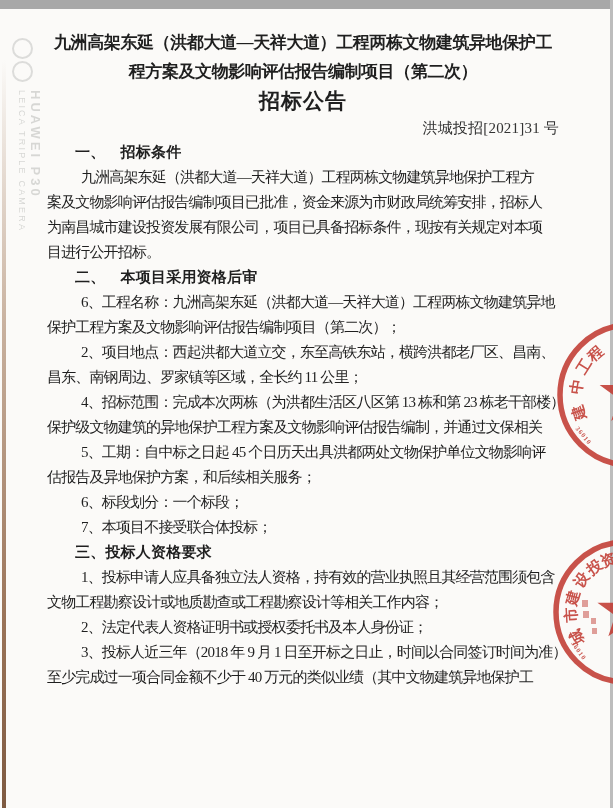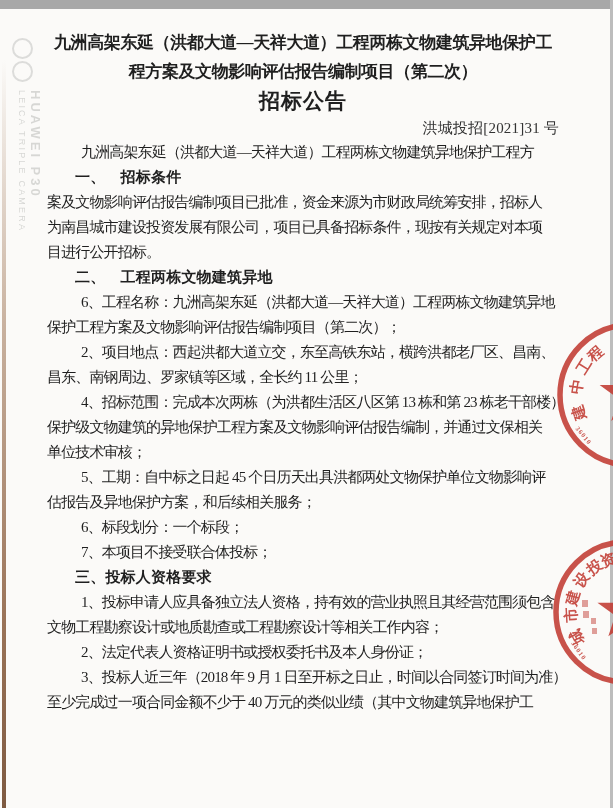--- a/index.html
+++ b/index.html
@@ -52,33 +52,32 @@
     <div class="wm-line1">HUAWEI P30</div>
     <div class="wm-line2">LEICA TRIPLE CAMERA</div>
   </div>
 
   <div class="content">
     <div class="title">九洲高架东延（洪都大道—天祥大道）工程两栋文物建筑异地保护工</div>
     <div class="title">程方案及文物影响评估报告编制项目（第二次）</div>
     <div class="main-heading">招标公告</div>
     <div class="doc-number">洪城投招[2021]31 号</div>
     <div class="lines">
+        <div class="line heading">一、　招标条件</div>
         <div class="line indent">九洲高架东延（洪都大道—天祥大道）工程两栋文物建筑异地保护工程方</div>
-        <div class="line heading">一、　招标条件</div>
         <div class="line flush">案及文物影响评估报告编制项目已批准，资金来源为市财政局统筹安排，招标人</div>
         <div class="line flush">为南昌城市建设投资发展有限公司，项目已具备招标条件，现按有关规定对本项</div>
         <div class="line flush">目进行公开招标。</div>
-        <div class="line heading">二、　工程两栋文物建筑异地</div>
+        <div class="line heading">二、　本项目采用资格后审</div>
         <div class="line indent">6、工程名称：九洲高架东延（洪都大道—天祥大道）工程两栋文物建筑异地</div>
         <div class="line flush">保护工程方案及文物影响评估报告编制项目（第二次）；</div>
         <div class="line indent">2、项目地点：西起洪都大道立交，东至高铁东站，横跨洪都老厂区、昌南、</div>
         <div class="line flush">昌东、南钢周边、罗家镇等区域，全长约 11 公里；</div>
         <div class="line indent">4、招标范围：完成本次两栋（为洪都生活区八区第 13 栋和第 23 栋老干部楼）</div>
         <div class="line flush">保护级文物建筑的异地保护工程方案及文物影响评估报告编制，并通过文保相关</div>
-        <div class="line flush">单位技术审核；</div>
         <div class="line indent">5、工期：自中标之日起 45 个日历天出具洪都两处文物保护单位文物影响评</div>
         <div class="line flush">估报告及异地保护方案，和后续相关服务；</div>
         <div class="line indent">6、标段划分：一个标段；</div>
         <div class="line indent">7、本项目不接受联合体投标；</div>
         <div class="line heading">三、投标人资格要求</div>
         <div class="line indent">1、投标申请人应具备独立法人资格，持有效的营业执照且其经营范围须包含</div>
         <div class="line flush">文物工程勘察设计或地质勘查或工程勘察设计等相关工作内容；</div>
         <div class="line indent">2、法定代表人资格证明书或授权委托书及本人身份证；</div>
         <div class="line indent">3、投标人近三年（2018 年 9 月 1 日至开标之日止，时间以合同签订时间为准）</div>
         <div class="line flush">至少完成过一项合同金额不少于 40 万元的类似业绩（其中文物建筑异地保护工</div>

